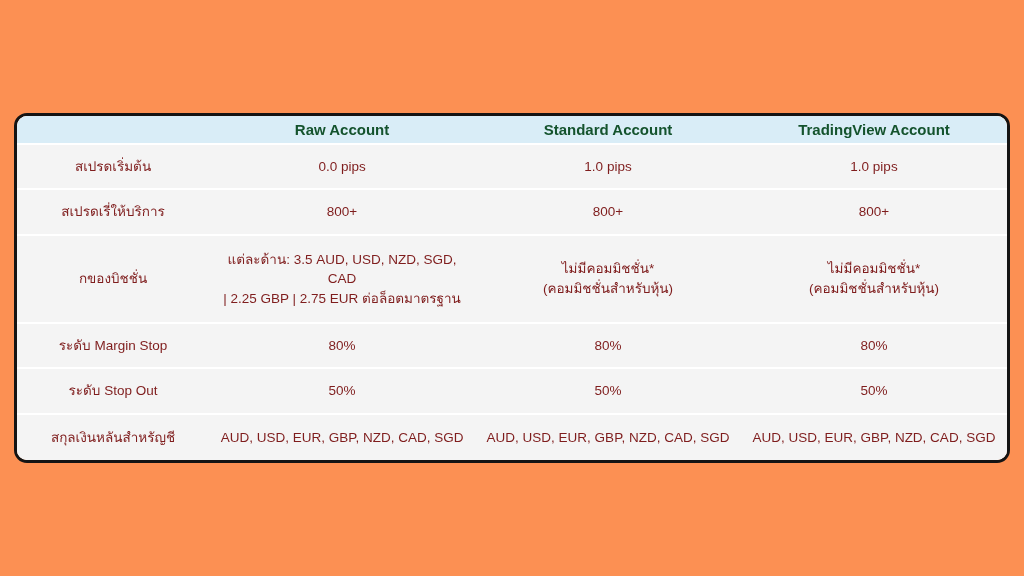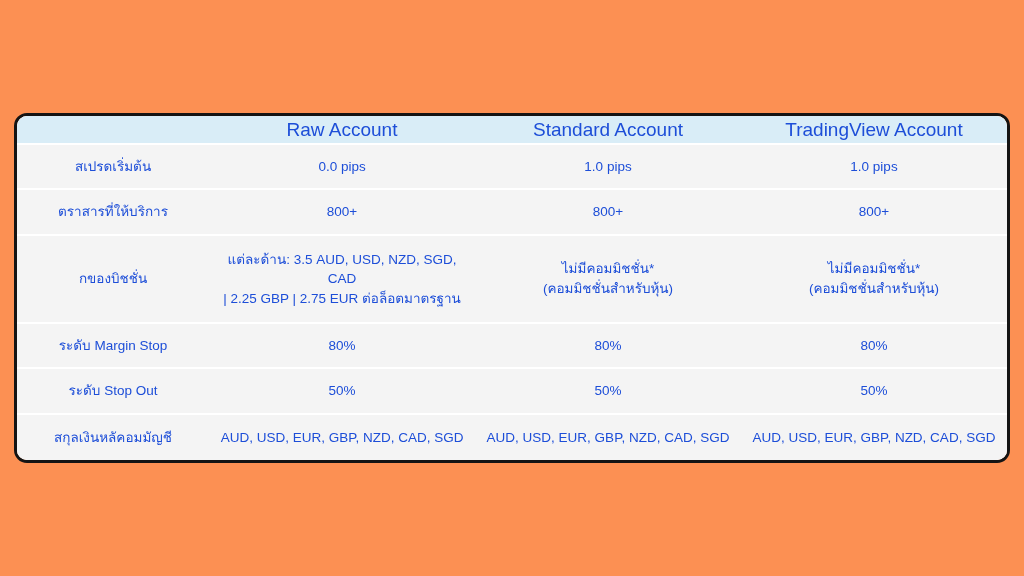--- a/index.html
+++ b/index.html
@@ -38,28 +38,28 @@
     table.compare td {
       border-bottom: 2px solid #ffffff;
       text-align: center;
       vertical-align: middle;
       padding: 0 10px;
       box-sizing: border-box;
       overflow: hidden;
     }
     table.compare thead th {
       background: #d9edf7;
-      color: #1d4ed8;
-      font-size: 19px;
-      font-weight: 400;
+      color: #14532d;
+      font-size: 15px;
+      font-weight: 700;
       height: 29px;
     }
     table.compare tbody td {
       background: #f4f4f4;
-      color: #1d4ed8;
+      color: #7f1d1d;
       font-size: 13.5px;
       font-weight: 400;
       height: 31px;
       white-space: pre-line;
       line-height: 1.45;
     }
     table.compare tbody tr.tall td {
       height: 50px;
     }
     table.compare tbody tr:last-child td {
@@ -88,21 +88,21 @@
       </tr>
     </thead>
     <tbody>
       <tr>
         <td>สเปรดเริ่มต้น</td>
         <td>0.0 pips</td>
         <td>1.0 pips</td>
         <td>1.0 pips</td>
       </tr>
       <tr>
-        <td>ตราสารที่ให้บริการ</td>
+        <td>สเปรดเรี่ให้บริการ</td>
         <td>800+</td>
         <td>800+</td>
         <td>800+</td>
       </tr>
       <tr class="tall">
         <td>กของบิชชั่น</td>
         <td>แต่ละด้าน: 3.5 AUD, USD, NZD, SGD, CAD
 | 2.25 GBP | 2.75 EUR ต่อล็อตมาตรฐาน</td>
         <td>ไม่มีคอมมิชชั่น*
 (คอมมิชชั่นสำหรับหุ้น)</td>
@@ -115,20 +115,20 @@
         <td>80%</td>
         <td>80%</td>
       </tr>
       <tr>
         <td>ระดับ Stop Out</td>
         <td>50%</td>
         <td>50%</td>
         <td>50%</td>
       </tr>
       <tr>
-        <td>สกุลเงินหลัคอมมัญชี</td>
+        <td>สกุลเงินหลันสำหรัญชี</td>
         <td>AUD, USD, EUR, GBP, NZD, CAD, SGD</td>
         <td>AUD, USD, EUR, GBP, NZD, CAD, SGD</td>
         <td>AUD, USD, EUR, GBP, NZD, CAD, SGD</td>
       </tr>
     </tbody>
   </table>
 </div>
 
 </body></html>

